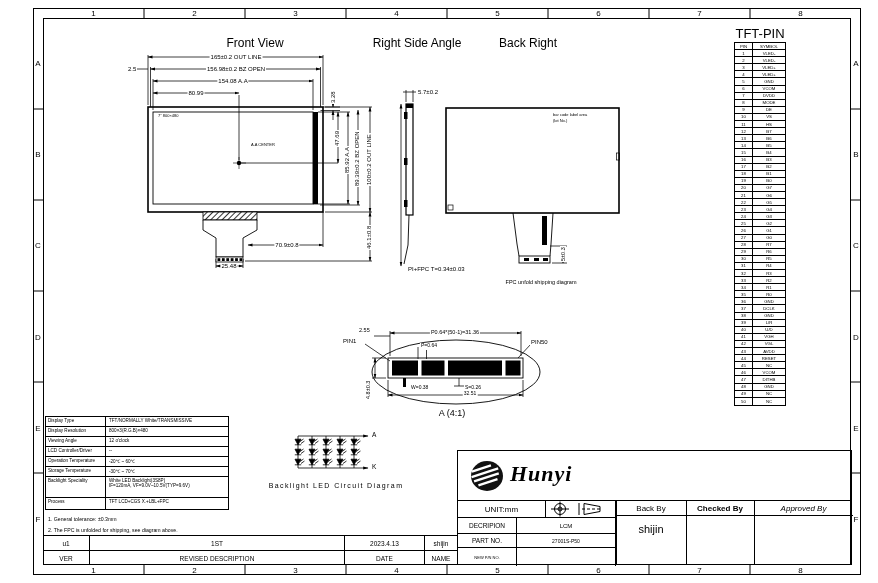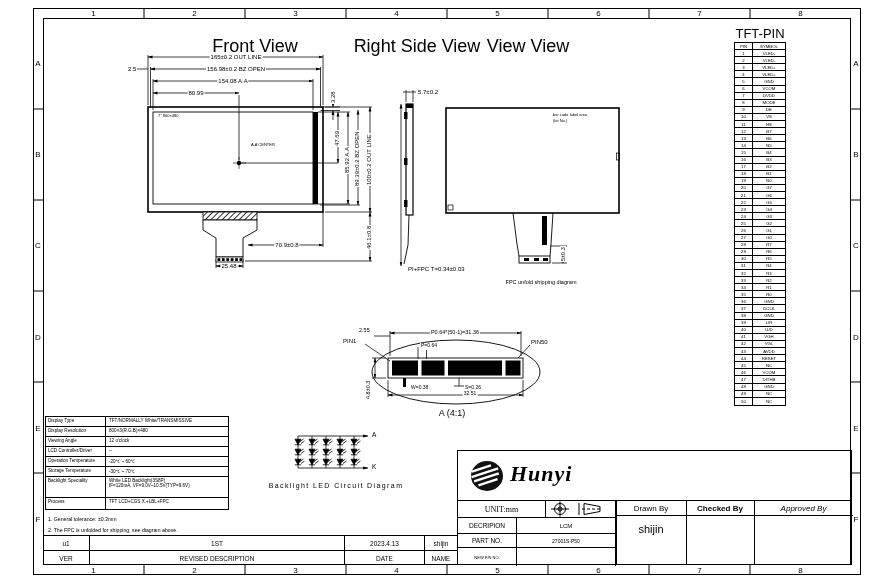--- a/index.html
+++ b/index.html
@@ -7,21 +7,21 @@
   .frame{position:absolute;border:1.5px solid #000;box-sizing:border-box;}
   .frame.inner{border-width:1px;}
   .zrow,.zcol{position:absolute;display:flex;font-size:8px;}
   .zrow{flex-direction:row;}
   .zcol{flex-direction:column;}
   .zrow span,.zcol span{flex:1;display:flex;align-items:center;justify-content:center;}
   svg{position:absolute;left:0;top:0;}
   .lbl{position:absolute;font-size:6px;line-height:1.1;white-space:nowrap;background:#fff;padding:0 1px;}
   .c{transform:translateX(-50%);}
   .rot{transform-origin:0 0;transform:rotate(-90deg);}
-  .title{position:absolute;font-size:18px;white-space:nowrap;transform:translateX(-50%);background:transparent;}
+  .title{position:absolute;font-size:12px;white-space:nowrap;transform:translateX(-50%);background:transparent;}
   .tiny{font-size:4px;background:transparent;}
   
   #pintable{position:absolute;left:734px;top:42px;width:52px;border:1px solid #000;box-sizing:border-box;font-size:4.3px;}
   .pinrow{display:flex;height:7.1px;border-bottom:1px solid #000;box-sizing:border-box;align-items:center;}
   .pinrow:last-child{border-bottom:none;}
   .pinrow .pc{width:17px;border-right:1px solid #000;align-self:stretch;display:flex;align-items:center;justify-content:center;}
   .pinrow .sc{flex:1;text-align:center;}
   #pintable-title{position:absolute;left:760px;top:26px;font-size:13px;transform:translateX(-50%);}
   
   #spectable{position:absolute;left:45px;top:416px;width:184px;border:1px solid #000;box-sizing:border-box;font-size:4.6px;}
@@ -274,22 +274,22 @@
         <use href="#led" transform="translate(354,452)"></use>
       <use href="#led" transform="translate(298,462)"></use>
         <use href="#led" transform="translate(312,462)"></use>
         <use href="#led" transform="translate(326,462)"></use>
         <use href="#led" transform="translate(340,462)"></use>
         <use href="#led" transform="translate(354,462)"></use>
     </g>
   </svg>
 
   <div class="title" style="left:255px;top:36px;">Front View</div>
-  <div class="title" style="left:417px;top:36px;">Right Side View</div>
-  <div class="title" style="left:528px;top:36px;">View View</div>
+  <div class="title" style="left:417px;top:36px;">Right Side Angle</div>
+  <div class="title" style="left:528px;top:36px;">Back Right</div>
 
   <div class="lbl c" style="left:236px;top:54px;">165±0.2 OUT LINE</div>
   <div class="lbl c" style="left:236px;top:66px;">156.98±0.2 BZ OPEN</div>
   <div class="lbl c" style="left:233px;top:78px;">154.08 A.A</div>
   <div class="lbl c" style="left:196px;top:90px;">80.99</div>
   <div class="lbl" style="left:127px;top:66px;">2.5</div>
   <div class="lbl rot" style="left:330px;top:104px;">3.28</div>
   <div class="lbl rot" style="left:334px;top:147px;">47.69</div>
   <div class="lbl rot" style="left:344px;top:174px;">85.92 A.A</div>
   <div class="lbl rot" style="left:354px;top:187px;">89.39±0.2 BZ OPEN</div>
@@ -651,36 +651,36 @@
         <ellipse cx="19" cy="19" rx="16" ry="15" fill="#111"></ellipse>
         <g transform="rotate(-18 19 19)" fill="#fff">
           <rect x="6" y="9" width="20" height="2.4"></rect>
           <rect x="4" y="14" width="28" height="2.4"></rect>
           <rect x="5" y="19" width="26" height="2.4"></rect>
           <rect x="8" y="24" width="20" height="2.4"></rect>
         </g>
       </svg>
       <div id="brand">Hunyi</div>
     </div>
-    <div class="abs cell" style="left:0;top:50px;width:88px;height:17px;border-right:1px solid #000;border-bottom:1px solid #000;font-size:8px;font-family:Liberation Serif, serif;">UNIT:mm</div>
+    <div class="abs cell" style="left:0;top:50px;width:88px;height:17px;border-right:1px solid #000;border-bottom:1px solid #000;font-size:8px;">UNIT:mm</div>
     <div class="abs cell" style="left:88px;top:50px;width:70px;height:17px;border-right:1px solid #000;border-bottom:1px solid #000;">
       <svg width="64" height="16">
         <g stroke="#000" stroke-width="1" fill="none">
           <circle cx="14" cy="8" r="5.5"></circle>
           <circle cx="14" cy="8" r="2"></circle>
           <line x1="5" y1="8" x2="23" y2="8"></line>
           <line x1="14" y1="0.5" x2="14" y2="15.5"></line>
           <line x1="33" y1="2" x2="33" y2="14"></line>
           <path d="M38,2.5 L54,5.5 L54,10.5 L38,13.5 Z"></path>
           <line x1="36" y1="8" x2="56" y2="8" stroke-dasharray="3,2"></line>
         </g>
       </svg>
     </div>
     <div class="abs" style="left:158px;top:50px;width:237px;height:15px;border-bottom:1px solid #000;display:flex;font-size:8px;">
-      <span class="cell" style="width:70px;">Drawn By</span>
+      <span class="cell" style="width:70px;">Back By</span>
       <span class="cell" style="width:68px;font-weight:bold;">Checked By</span>
       <span class="cell" style="flex:1;font-style:italic;">Approved By</span>
     </div>
     <div class="abs" style="left:158px;top:50px;bottom:0;width:0;border-left:1px solid #000;"></div>
     <div class="abs" style="left:228px;top:50px;bottom:0;width:0;border-left:1px solid #000;"></div>
     <div class="abs" style="left:296px;top:50px;bottom:0;width:0;border-left:1px solid #000;"></div>
     <div class="abs" style="left:160px;top:72px;width:66px;text-align:center;font-size:11px;">shijin</div>
     <div class="abs cell" style="left:0;top:67px;width:59px;height:16px;border-right:1px solid #000;border-bottom:1px solid #000;font-size:6.5px;">DECRIPION</div>
     <div class="abs cell" style="left:59px;top:67px;width:99px;height:16px;border-right:1px solid #000;border-bottom:1px solid #000;font-size:6px;">LCM</div>
     <div class="abs cell" style="left:0;top:83px;width:59px;height:14px;border-right:1px solid #000;border-bottom:1px solid #000;font-size:6.5px;">PART NO.</div>

